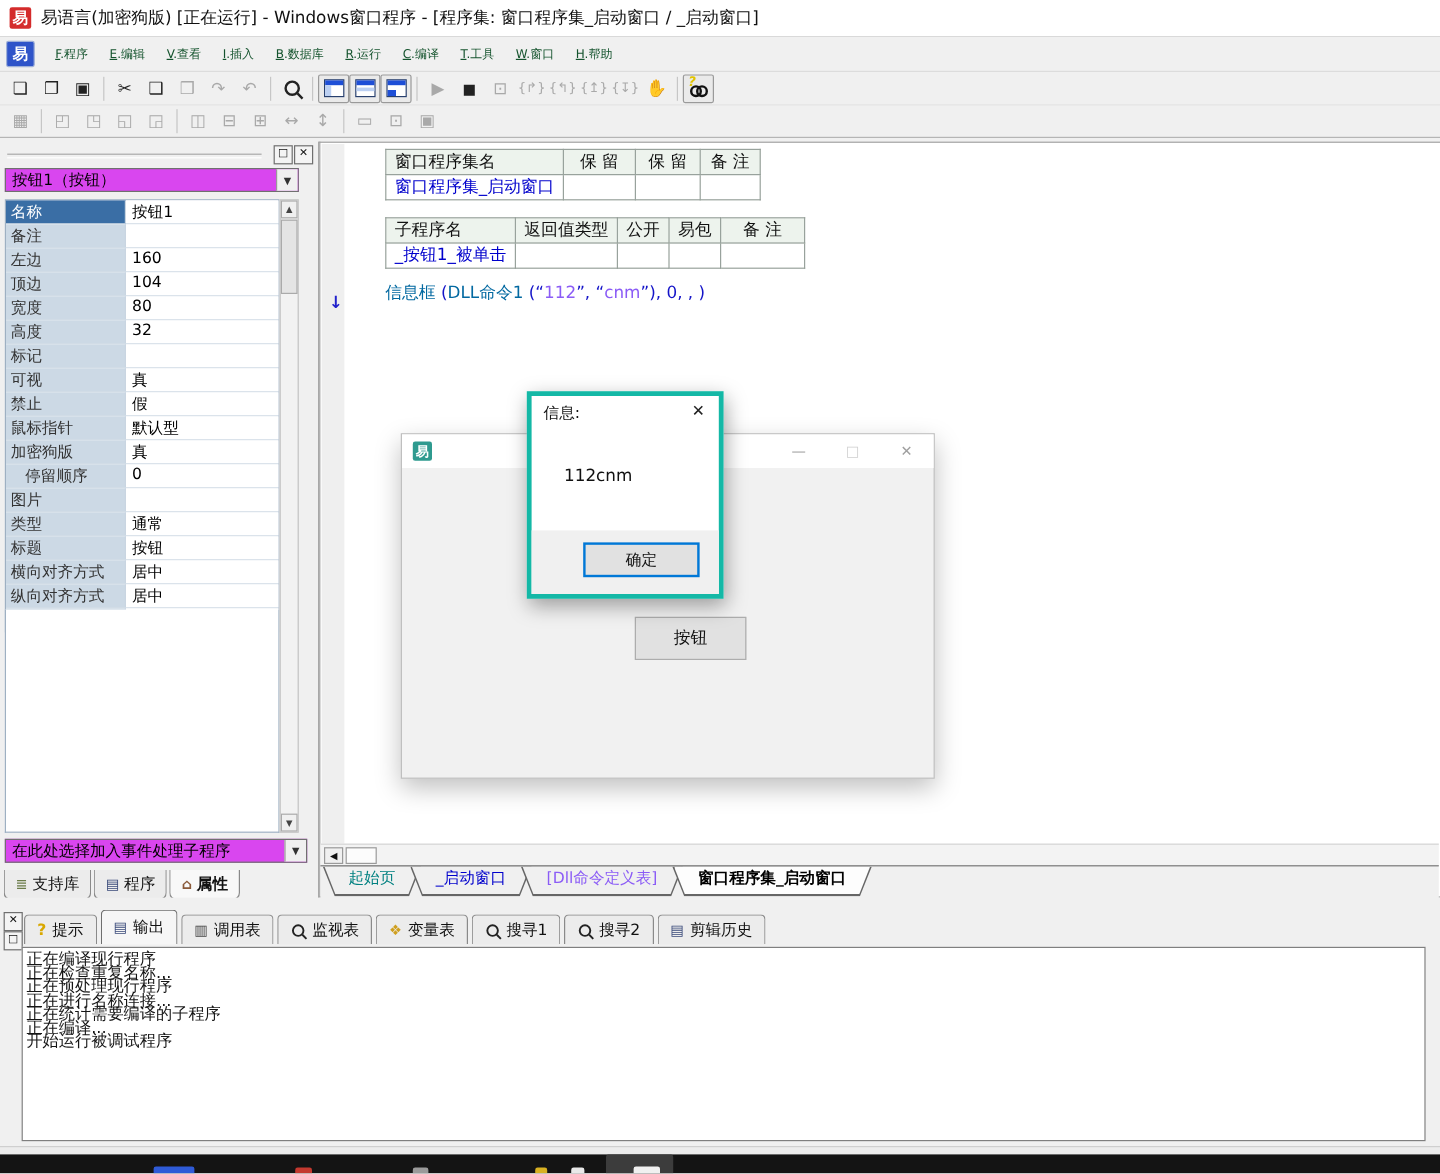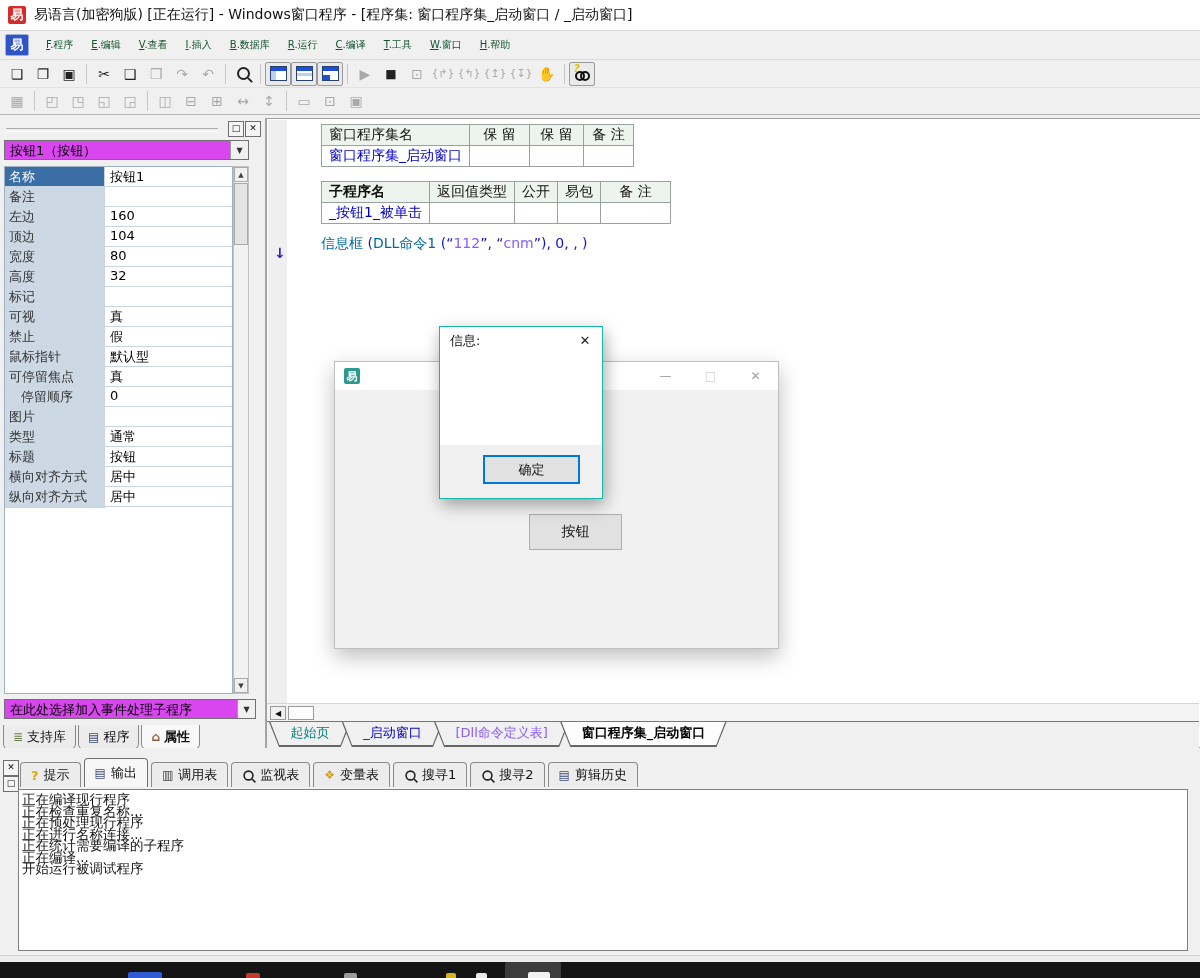--- a/index.html
+++ b/index.html
@@ -66,21 +66,21 @@
   .k{color:#0369a1;} .p{color:#1414c8;} .s{color:#8b5cf6;}
   
   #appwin{position:absolute;left:67px;top:242px;width:445px;height:288px;background:#f1f1f1;border:1px solid #bfbfbf;box-shadow:0 8px 20px rgba(0,0,0,.25);box-sizing:border-box;}
   #appwin .tbar{height:28px;background:#fff;display:flex;align-items:center;}
   .eicon{width:16px;height:16px;margin-left:9px;background:#2e9a8f;color:#fff;font-size:11px;font-weight:bold;display:flex;align-items:center;justify-content:center;border-radius:2px;}
   .wctl{margin-left:auto;display:flex;}
   .wbtn{width:45px;height:28px;display:flex;align-items:center;justify-content:center;font-size:12px;color:#9f9f9f;}
   .wbtn.max{color:#d0d0d0;}
   #appbtn{position:absolute;left:194px;top:152px;width:91px;height:34px;background:#e1e1e1;border:1px solid #adadad;font-size:14px;color:#111;display:flex;align-items:center;justify-content:center;}
   
-  #msgbox{position:absolute;left:172px;top:207px;width:164px;height:173px;background:#fff;border:1px solid #14b8a6;box-shadow:2px 6px 16px rgba(0,0,0,.35);box-sizing:border-box;}
+  #msgbox{position:absolute;left:172px;top:207px;width:164px;height:173px;background:#fff;border:4px solid #14b8a6;box-shadow:2px 6px 16px rgba(0,0,0,.35);box-sizing:border-box;}
   #msgbox .mtitle{height:27px;display:flex;align-items:center;font-size:13px;color:#111;padding-left:10px;}
   #msgbox .mclose{margin-left:auto;width:34px;height:27px;display:flex;align-items:center;justify-content:center;font-size:13px;color:#222;}
   #msgbox .mbody{height:92px;font-size:14px;color:#111;padding:32px 0 0 27px;box-sizing:border-box;}
   #msgbox .mfoot{position:absolute;left:0;right:0;bottom:0;height:53px;background:#f0f0f0;}
   #okbtn{position:absolute;left:43px;top:10px;width:97px;height:29px;background:#e1e1e1;border:2px solid #0078d7;font-size:13px;color:#111;display:flex;align-items:center;justify-content:center;box-sizing:border-box;}
   
   #hscroll{position:absolute;left:0px;top:584px;width:932px;height:18px;background:#f3f3f3;border-top:1px solid #d5d5d5;}
   .harrow{position:absolute;left:3px;top:2px;width:16px;height:14px;border:1px solid #9a9a9a;background:#f0f0f0;font-size:8px;line-height:13px;text-align:center;color:#111;box-sizing:border-box;}
   .hthumb{position:absolute;left:21px;top:2px;width:26px;height:14px;border:1px solid #9a9a9a;background:#fcfcfc;box-sizing:border-box;}
   #doctabs{position:absolute;left:0;top:602px;width:932px;height:27px;background:#f0f0f0;border-top:1px solid #777;display:flex;}
@@ -237,21 +237,21 @@
         </div>
       <div class="prow">
           <div class="plabel">禁止</div>
           <div class="pval">假</div>
         </div>
       <div class="prow">
           <div class="plabel">鼠标指针</div>
           <div class="pval">默认型</div>
         </div>
       <div class="prow">
-          <div class="plabel">可停留焦点</div>
+          <div class="plabel">加密狗版</div>
           <div class="pval">真</div>
         </div>
       <div class="prow">
           <div class="plabel ind">停留顺序</div>
           <div class="pval">0</div>
         </div>
       <div class="prow">
           <div class="plabel">图片</div>
           <div class="pval"></div>
         </div>
@@ -322,21 +322,21 @@
         <td></td>
         <td></td>
         <td></td>
       </tr>
     </tbody>
       </table>
 
     <table class="etbl" style="position:absolute;left:54px;top:62px;">
       <tbody>
           <tr class="hd">
-        <td style="width:105px;font-weight:bold;">子程序名</td>
+        <td style="width:105px;">子程序名</td>
         <td style="width:80px;text-align:center;">返回值类型</td>
         <td style="width:42px;text-align:center;">公开</td>
         <td style="width:42px;text-align:center;">易包</td>
         <td style="width:70px;text-align:center;">备 注</td>
       </tr>
       <tr>
         <td class="bluecell">_按钮1_被单击</td>
         <td></td>
         <td></td>
         <td></td>
@@ -357,20 +357,21 @@
         </div>
       </div>
       <div id="appbtn">按钮</div>
     </div>
 
     <div id="msgbox">
       <div class="mtitle">
         <span>信息:</span>
         <span class="mclose">✕</span>
       </div>
+      <div class="mbody">112cnm</div>
       <div class="mfoot">
         <div id="okbtn">确定</div>
       </div>
     </div>
 
     <div id="hscroll">
       <div class="harrow">◀</div>
       <div class="hthumb"></div>
     </div>
 

